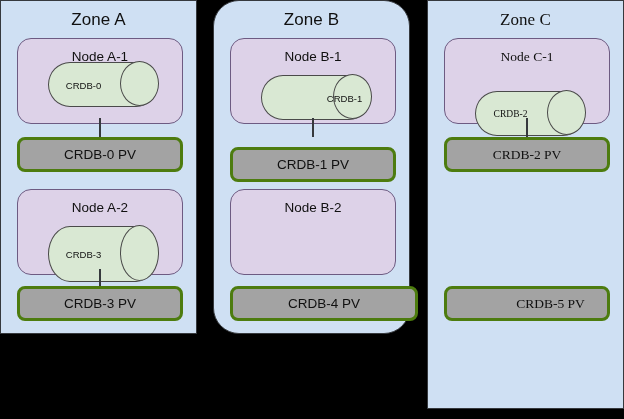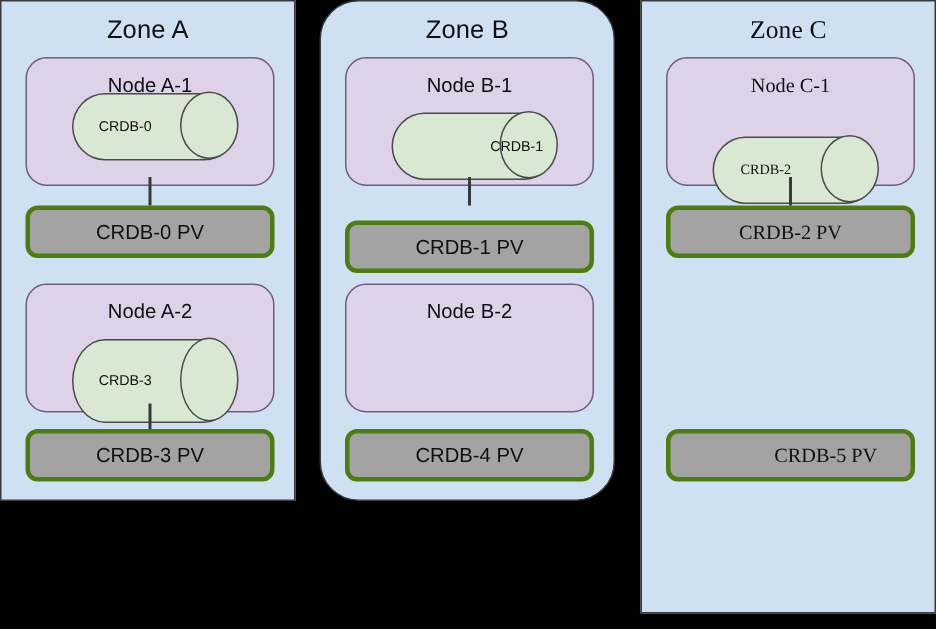--- a/index.html
+++ b/index.html
@@ -146,21 +146,21 @@
         <div class="cyl-cap" style="width: 39px; right: -1px;"></div>
         <div class="cyl-label" style="width: 71px; padding-left: 48px;">CRDB-1</div>
       </div>
       <div class="connector" style="left: 98px; top: 117px; height: 19px;"></div>
       <div class="pv" style="left: 16px; top: 146px; width: 166px; height: 35px;">
         <span class="pv-label">CRDB-1 PV</span>
       </div>
       <div class="node" style="left: 16px; top: 188px; width: 166px; height: 86px;">
         <div class="node-title">Node B-2</div>
       </div>
-      <div class="pv" style="left: 16px; top: 285px; width: 166px; height: 35px;">
+      <div class="pv" style="left: 16px; top: 285px; width: 188px; height: 35px;">
         <span class="pv-label">CRDB-4 PV</span>
       </div>
     </div>
     <div class="zone" style="left: 427px; width: 197px; top: 0px; height: 409px; font-family: Liberation Serif, serif;">
       <div class="zone-title">Zone C</div>
       <div class="node" style="left: 16px; top: 37px; width: 166px; height: 86px;">
         <div class="node-title">Node C-1</div>
       </div>
       <div class="cylinder" style="left: 47px; top: 74px; width: 110px; height: 45px; margin-top: 16px;">
         <div class="cyl-body"></div>

